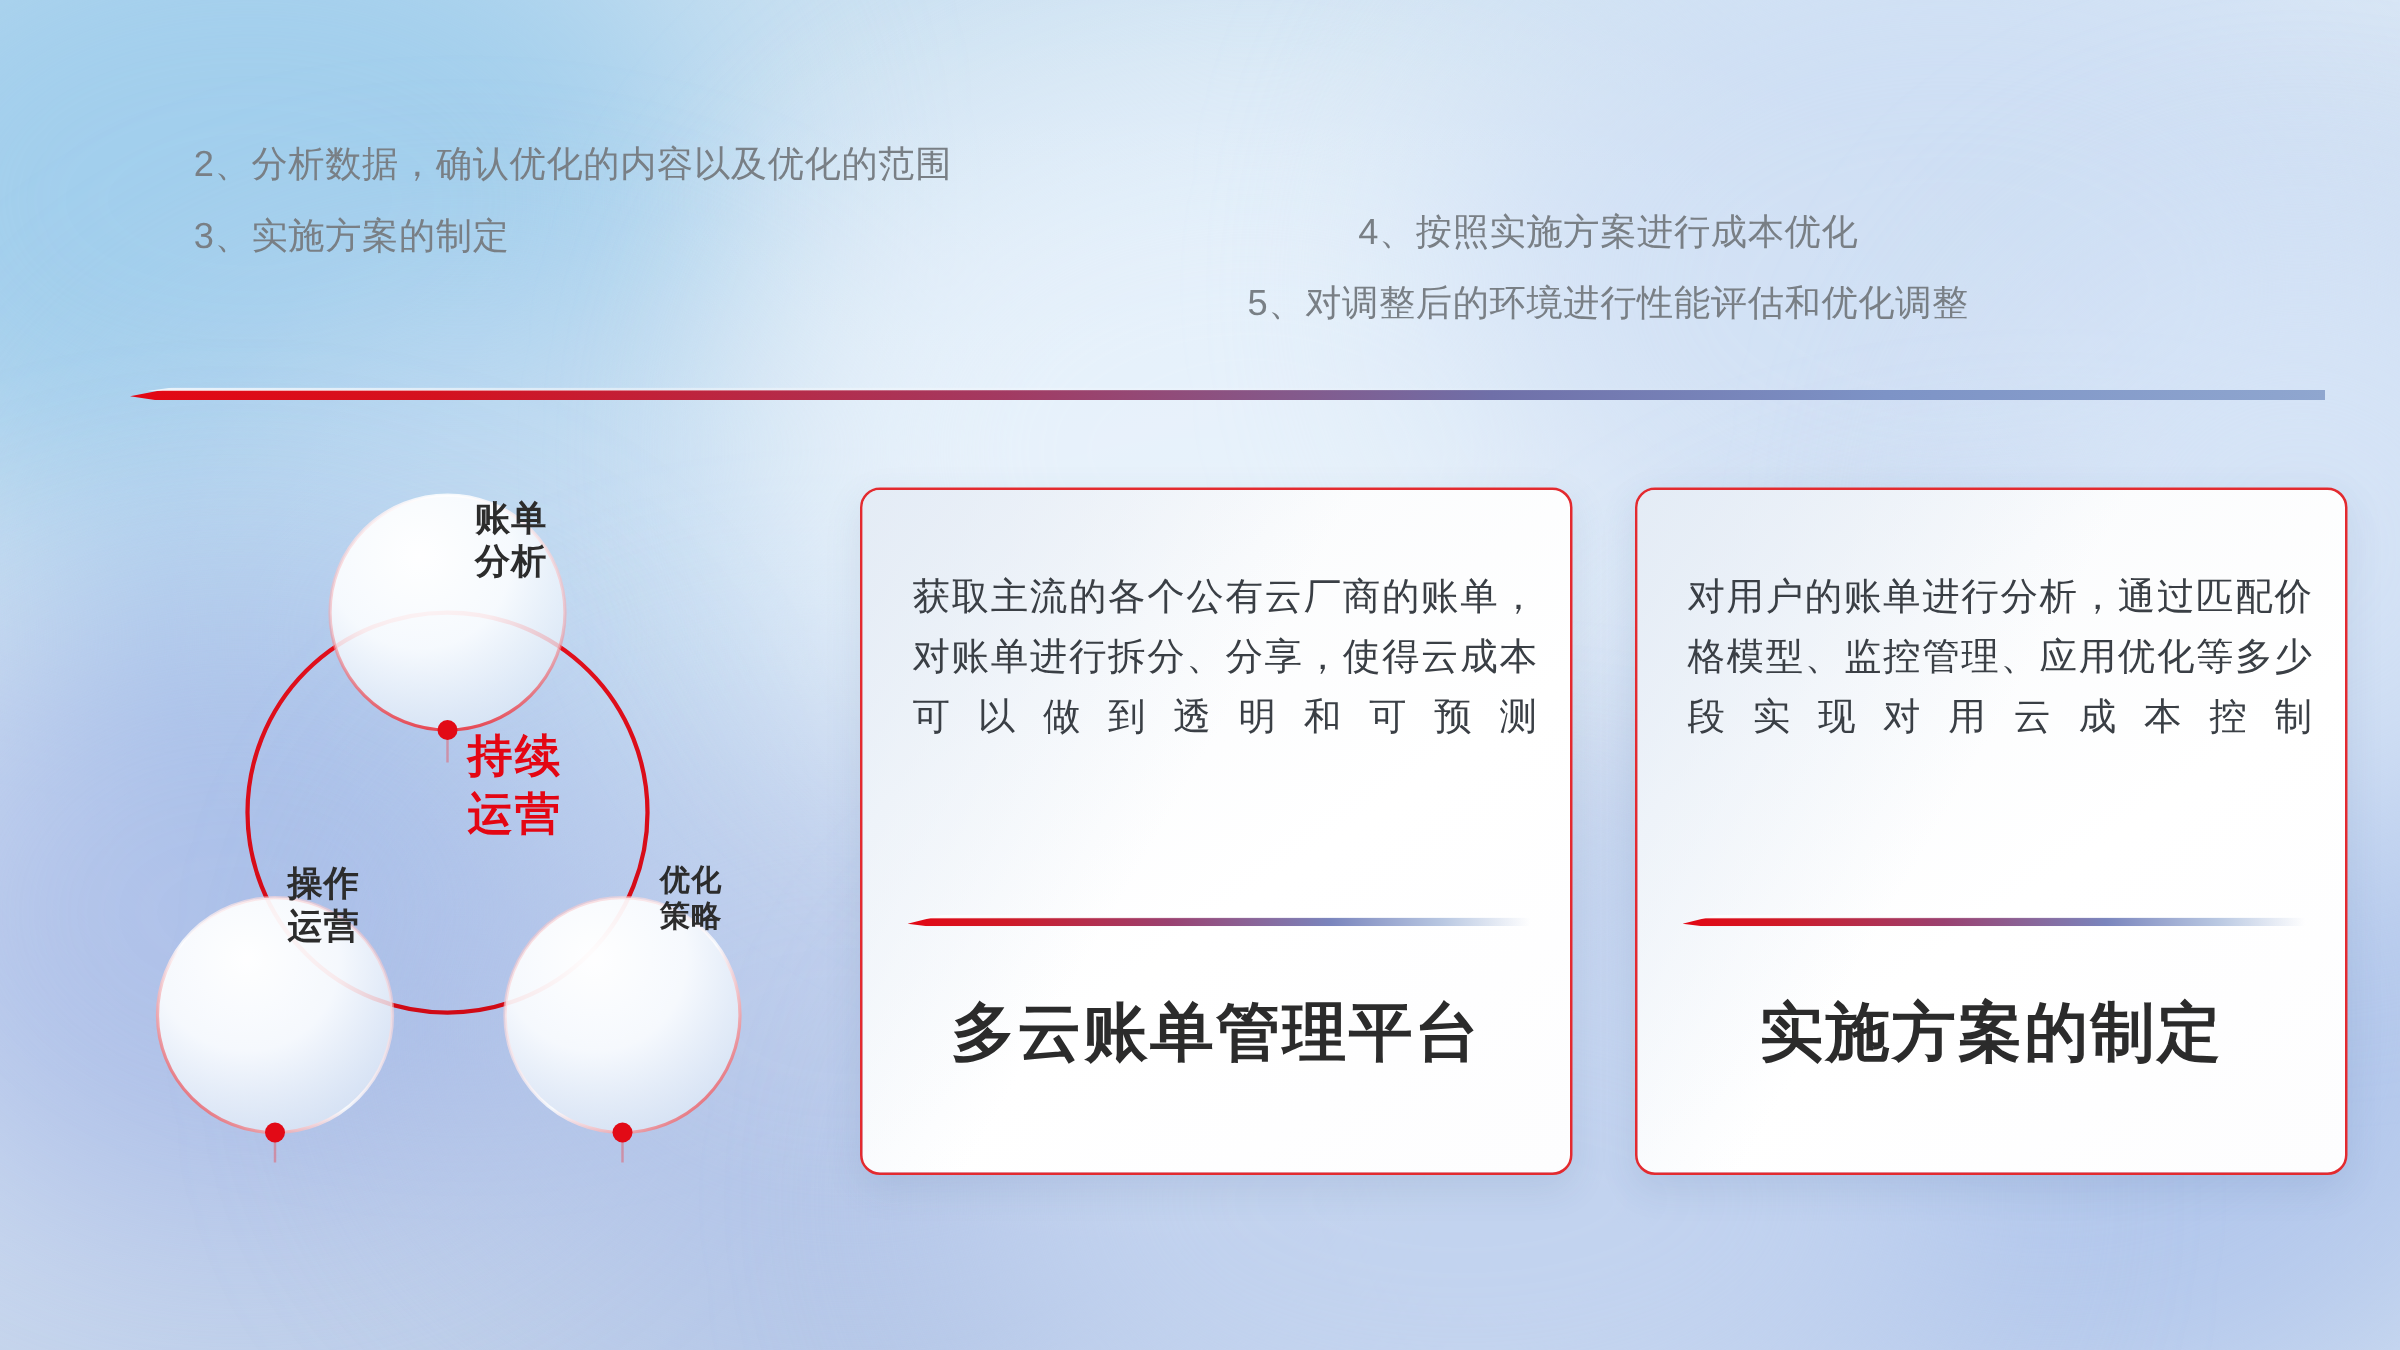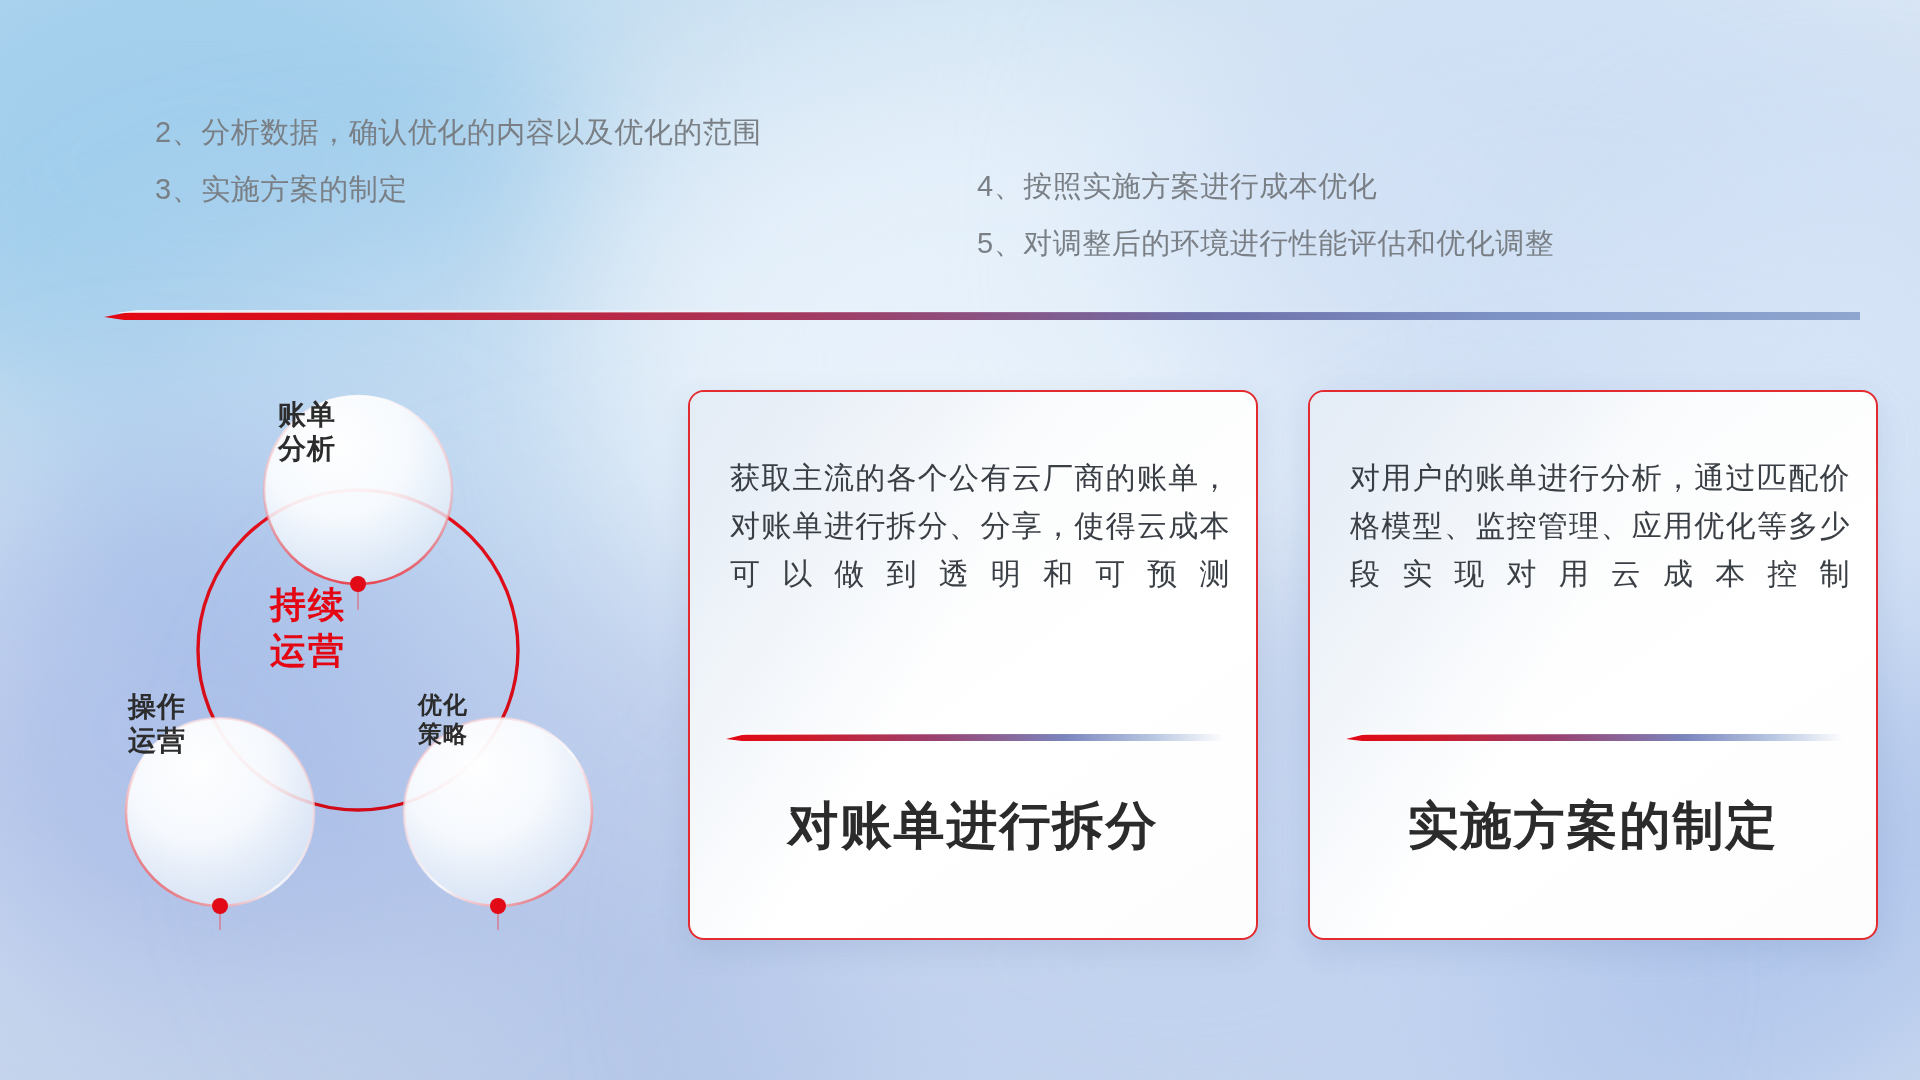--- a/index.html
+++ b/index.html
@@ -31,21 +31,21 @@
     position:absolute; inset:0;
     background:radial-gradient(ellipse at 50% 45%, rgba(255,255,255,.28) 0%, rgba(255,255,255,0) 62%);
   }
 
   
   #top-list {
     position:absolute; left:0; top:104px; width:1920px; height:180px;
   }
   .list-col { position:absolute; }
   .list-col.left  { left:155px; top:0; }
-  .list-col.right { left:977px; top:54px; }
+  .list-col.right { left:998px; top:54px;text-align:center; }
   .list-item {
     font-size:29px;
     line-height:57px;
     color:#797f85;
     letter-spacing:.5px;
     white-space:nowrap;
   }
 
   
   #divider {
@@ -60,21 +60,21 @@
     position:absolute; left:12px; top:0px; width:99%; height:3px;
     background:linear-gradient(90deg,rgba(255,255,255,.75),rgba(255,255,255,.15) 45%,rgba(255,255,255,0) 80%);
     clip-path:polygon(0 100%, 22px 0, 100% 0, 100% 100%);
   }
 
   
   #venn { position:absolute; left:100px; top:352px; width:520px; height:600px; }
   #venn svg { position:absolute; inset:0; }
   .venn-label {
     position:absolute;
-    text-align:left;
+    text-align:right;
     font-weight:bold;
     color:#2c2c2c;
     line-height:1.22;
     white-space:pre-line;
     letter-spacing:1px;
   }
   .vl-top   { left:178px; top:46px;  width:160px; font-size:28px; }
   .vl-left  { left:28px;  top:338px; width:160px; font-size:28px; }
   .vl-right { left:318px; top:338px; width:160px; font-size:24px; }
   .vl-center {
@@ -215,21 +215,21 @@
   <div class="venn-label vl-center">持续
 运营</div>
 </div>
 
 <div class="card" id="card-1">
   <div class="card-body">获取主流的各个公有云厂商的账单，对账单进行拆分、分享，使得云成本可以做到透明和可预测</div>
   <div class="card-rule">
     <div class="bar"></div>
     <div class="hl"></div>
   </div>
-  <div class="card-title">对账单进行拆分</div>
+  <div class="card-title">多云账单管理平台</div>
 </div>
 
 <div class="card" id="card-2">
   <div class="card-body">对用户的账单进行分析，通过匹配价格模型、监控管理、应用优化等多少段实现对用云成本控制</div>
   <div class="card-rule">
     <div class="bar"></div>
     <div class="hl"></div>
   </div>
   <div class="card-title">实施方案的制定</div>
 </div>

